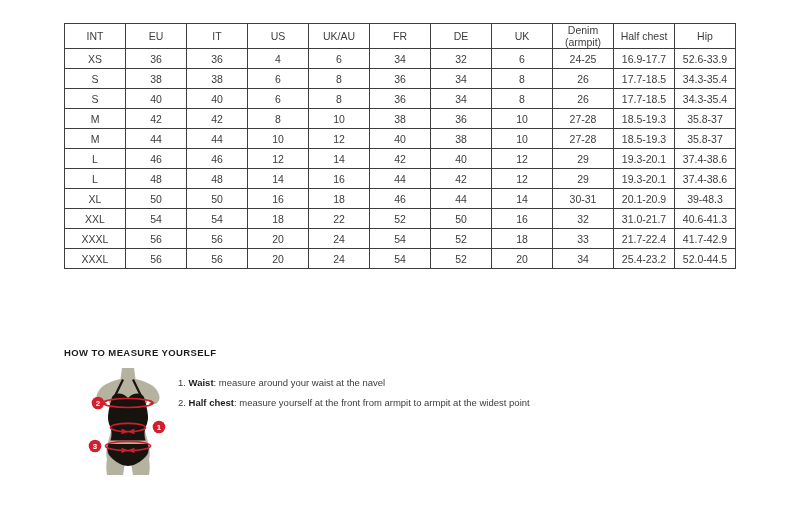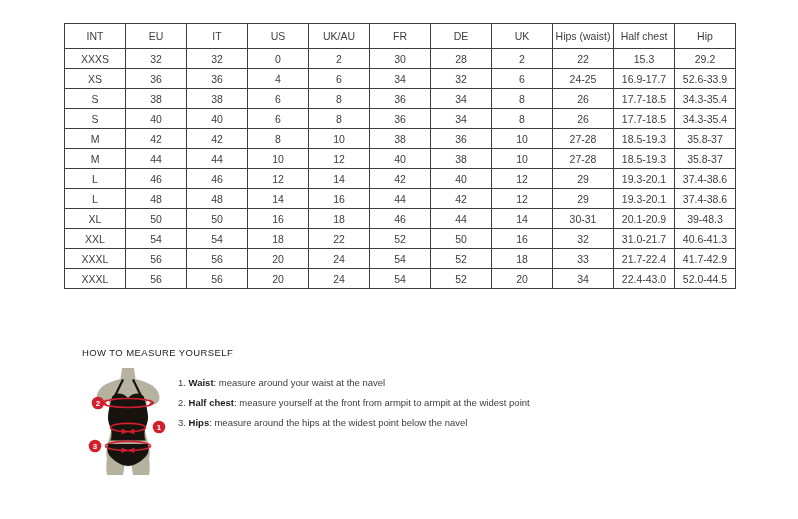--- a/index.html
+++ b/index.html
@@ -13,22 +13,22 @@
   .size-table th, .size-table td {
     border:1px solid var(--table-border,#3d3d3d);
     text-align:center; vertical-align:middle;
     font-size:10.5px; font-weight:400;
     color:var(--text,#3c3c3c); padding:0;
   }
   .size-table th { height:25px; }
   .size-table td { height:20px; }
 
   .htm-title {
-    position:absolute; left:82px; top:347px;
-    font-size:9.5px; font-weight:400; color:#1c1c1c; letter-spacing:.4px;
+    position:absolute; left:64px; top:347px;
+    font-size:9.5px; font-weight:700; color:#1c1c1c; letter-spacing:.4px;
   }
   .figure { position:absolute; left:82px; top:366px; width:95px; height:112px; }
   .steps { position:absolute; left:178px; top:361px; list-style:none;margin-top:12px; }
   .steps li { font-size:9.5px; color:var(--text,#3d3d3d); line-height:20px; }
   .steps b { color:#1c1c1c; }
 
   .skin   { fill:var(--mannequin,#b5b3a0); }
   .garment{ fill:var(--garment,#17130f); }
   .strap  { stroke:var(--garment,#17130f); stroke-width:2.2; fill:none; }
   .tape   { stroke:var(--accent-red,#d21f2e); stroke-width:1.7; fill:none; }
@@ -44,39 +44,26 @@
     <thead>
       <tr>
           <th>INT</th>
           <th>EU</th>
           <th>IT</th>
           <th>US</th>
           <th>UK/AU</th>
           <th>FR</th>
           <th>DE</th>
           <th>UK</th>
-          <th>Hips (waist)</th>
+          <th>Denim (armpit)</th>
           <th>Half chest</th>
           <th>Hip</th>
         </tr>
     </thead>
     <tbody>
-        <tr>
-          <td>XXXS</td>
-          <td>32</td>
-          <td>32</td>
-          <td>0</td>
-          <td>2</td>
-          <td>30</td>
-          <td>28</td>
-          <td>2</td>
-          <td>22</td>
-          <td>15.3</td>
-          <td>29.2</td>
-        </tr>
         <tr>
           <td>XS</td>
           <td>36</td>
           <td>36</td>
           <td>4</td>
           <td>6</td>
           <td>34</td>
           <td>32</td>
           <td>6</td>
           <td>24-25</td>
@@ -203,21 +190,21 @@
         <tr>
           <td>XXXL</td>
           <td>56</td>
           <td>56</td>
           <td>20</td>
           <td>24</td>
           <td>54</td>
           <td>52</td>
           <td>20</td>
           <td>34</td>
-          <td>22.4-43.0</td>
+          <td>25.4-23.2</td>
           <td>52.0-44.5</td>
         </tr>
       </tbody>
   </table>
 
   <h3 class="htm-title">HOW TO MEASURE YOURSELF</h3>
 
   <div class="figure">
     <svg width="95" height="112" viewBox="0 0 95 112">
 
@@ -259,16 +246,15 @@
       <g>
         <circle class="badge" cx="13" cy="80" r="6.3"></circle>
         <text class="badge-num" x="13" y="83">3</text>
       </g>
     </svg>
   </div>
 
   <ol class="steps">
     <li><span>1.</span> <b>Waist</b><span>: measure around your waist at the navel</span></li>
     <li><span>2.</span> <b>Half chest</b><span>: measure yourself at the front from armpit to armpit at the widest point</span></li>
-    <li><span>3.</span> <b>Hips</b><span>: measure around the hips at the widest point below the navel</span></li>
   </ol>
 
 </div>
 
 </body></html>

